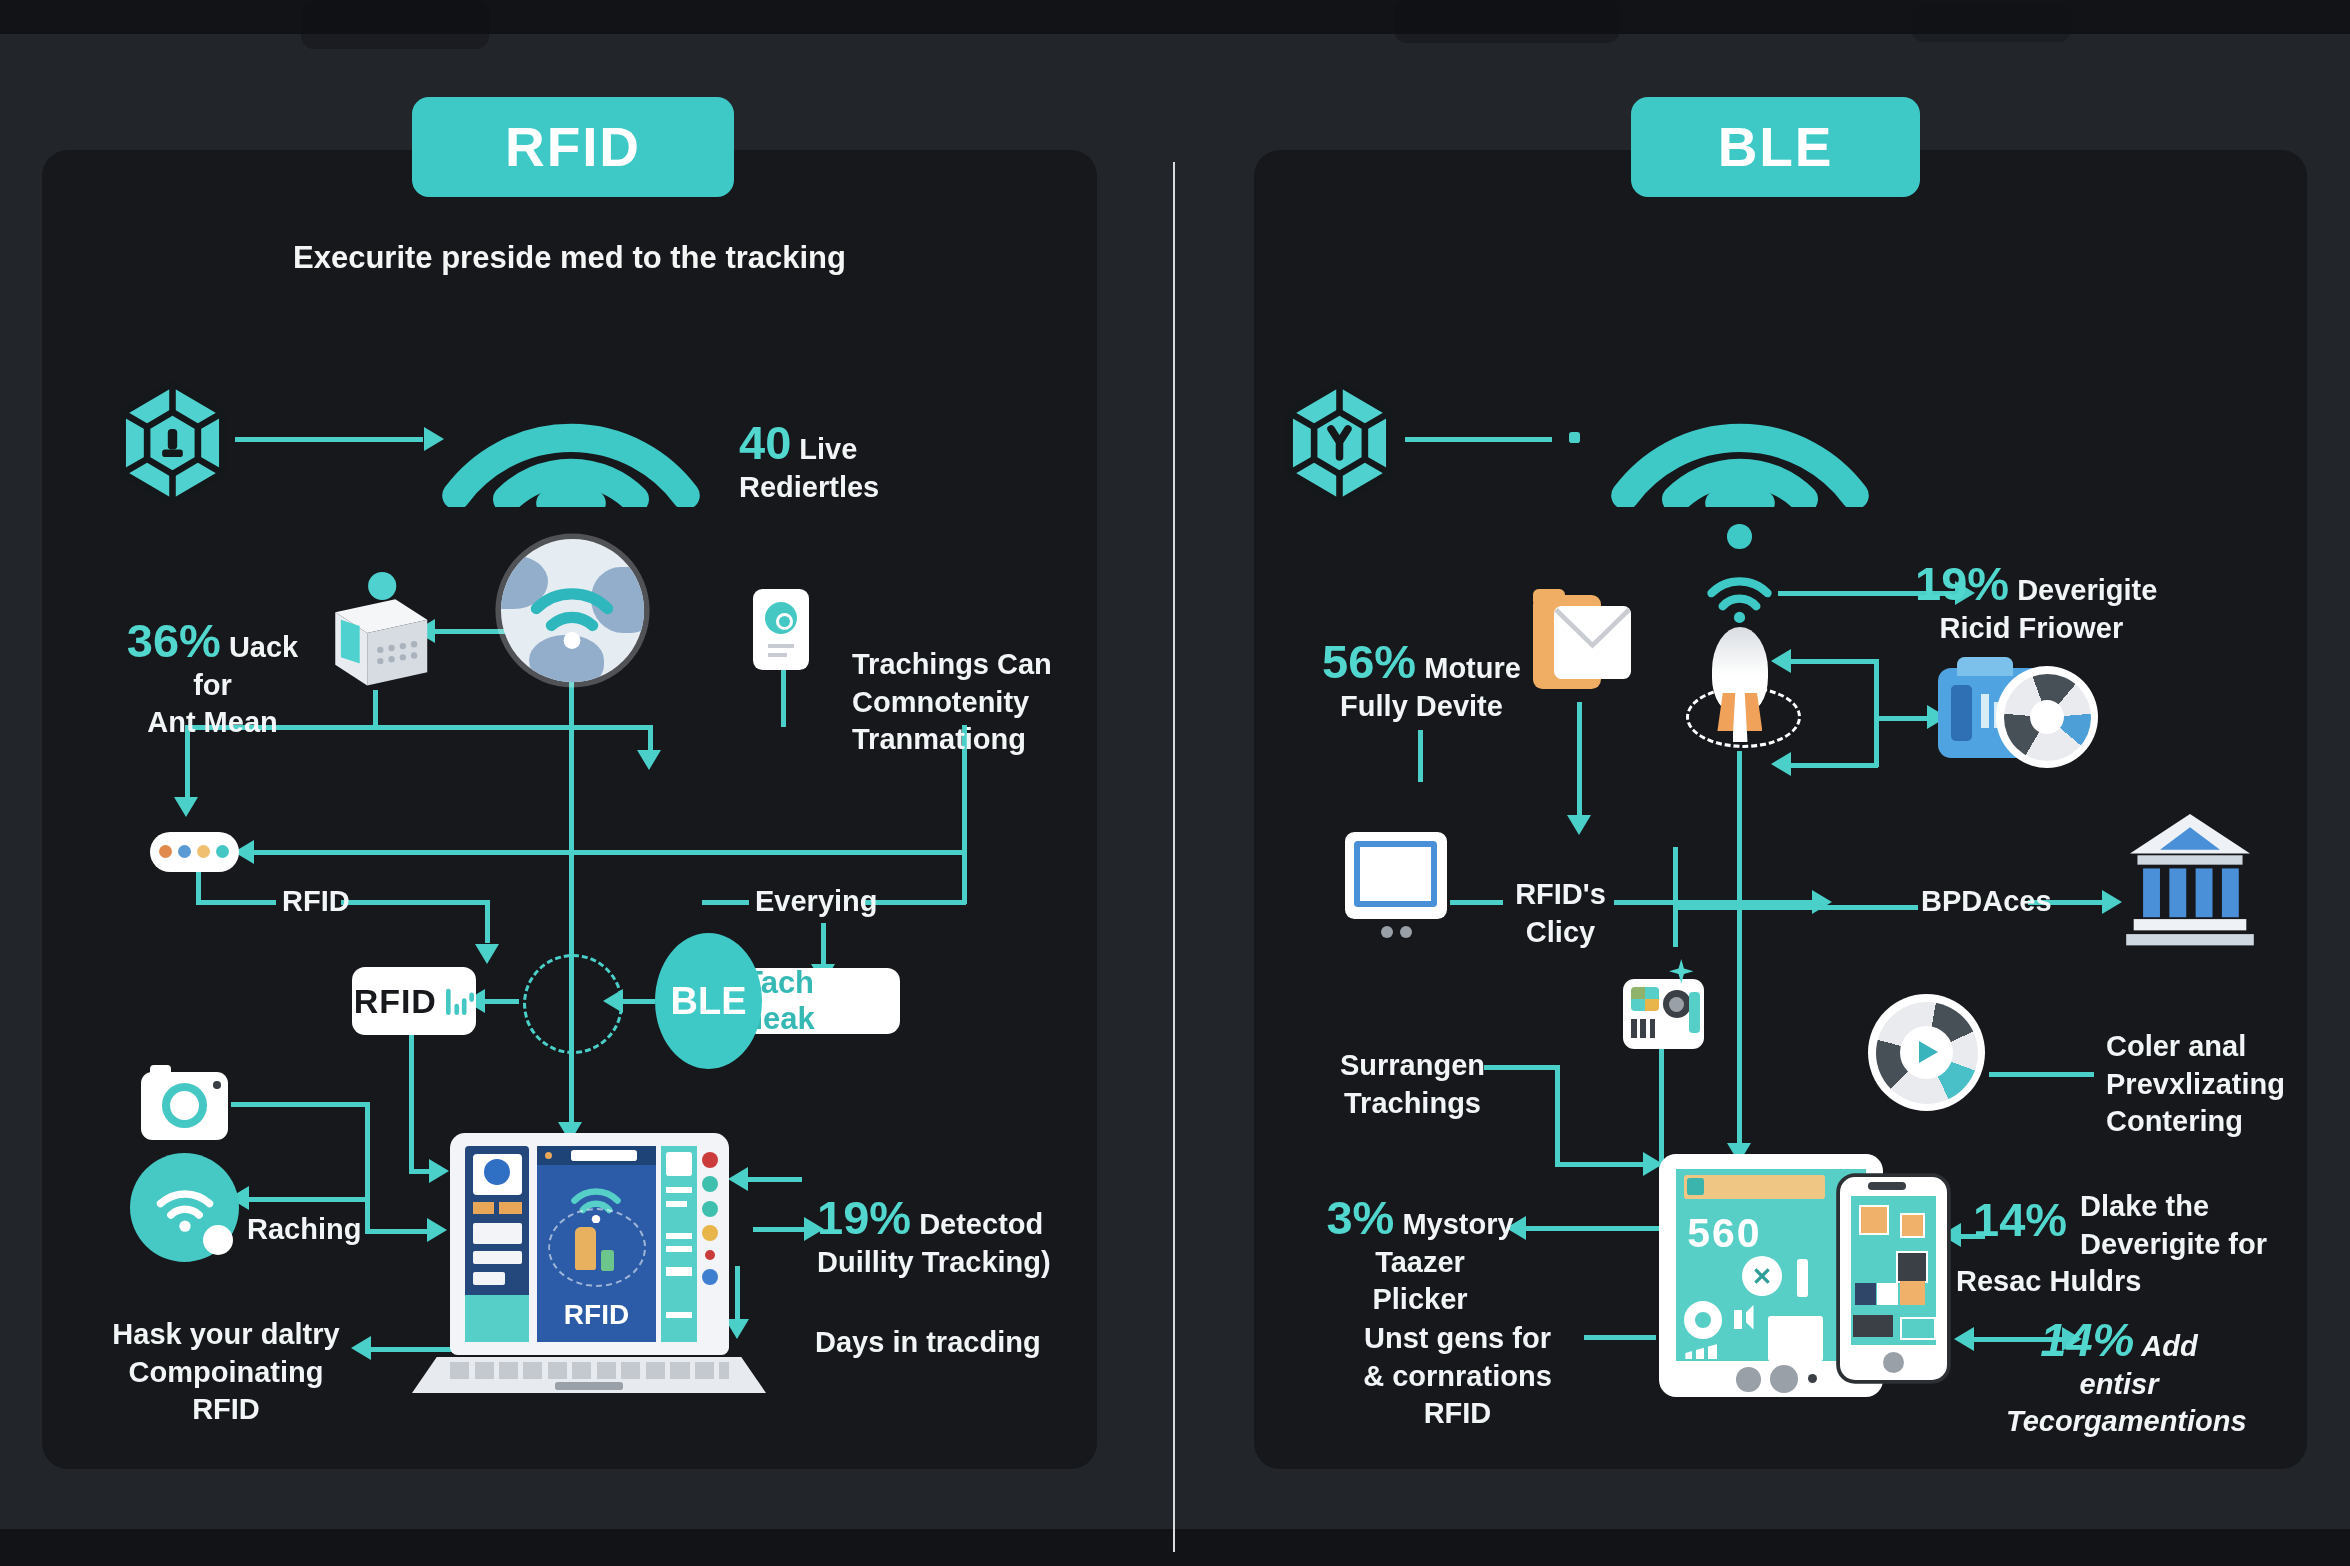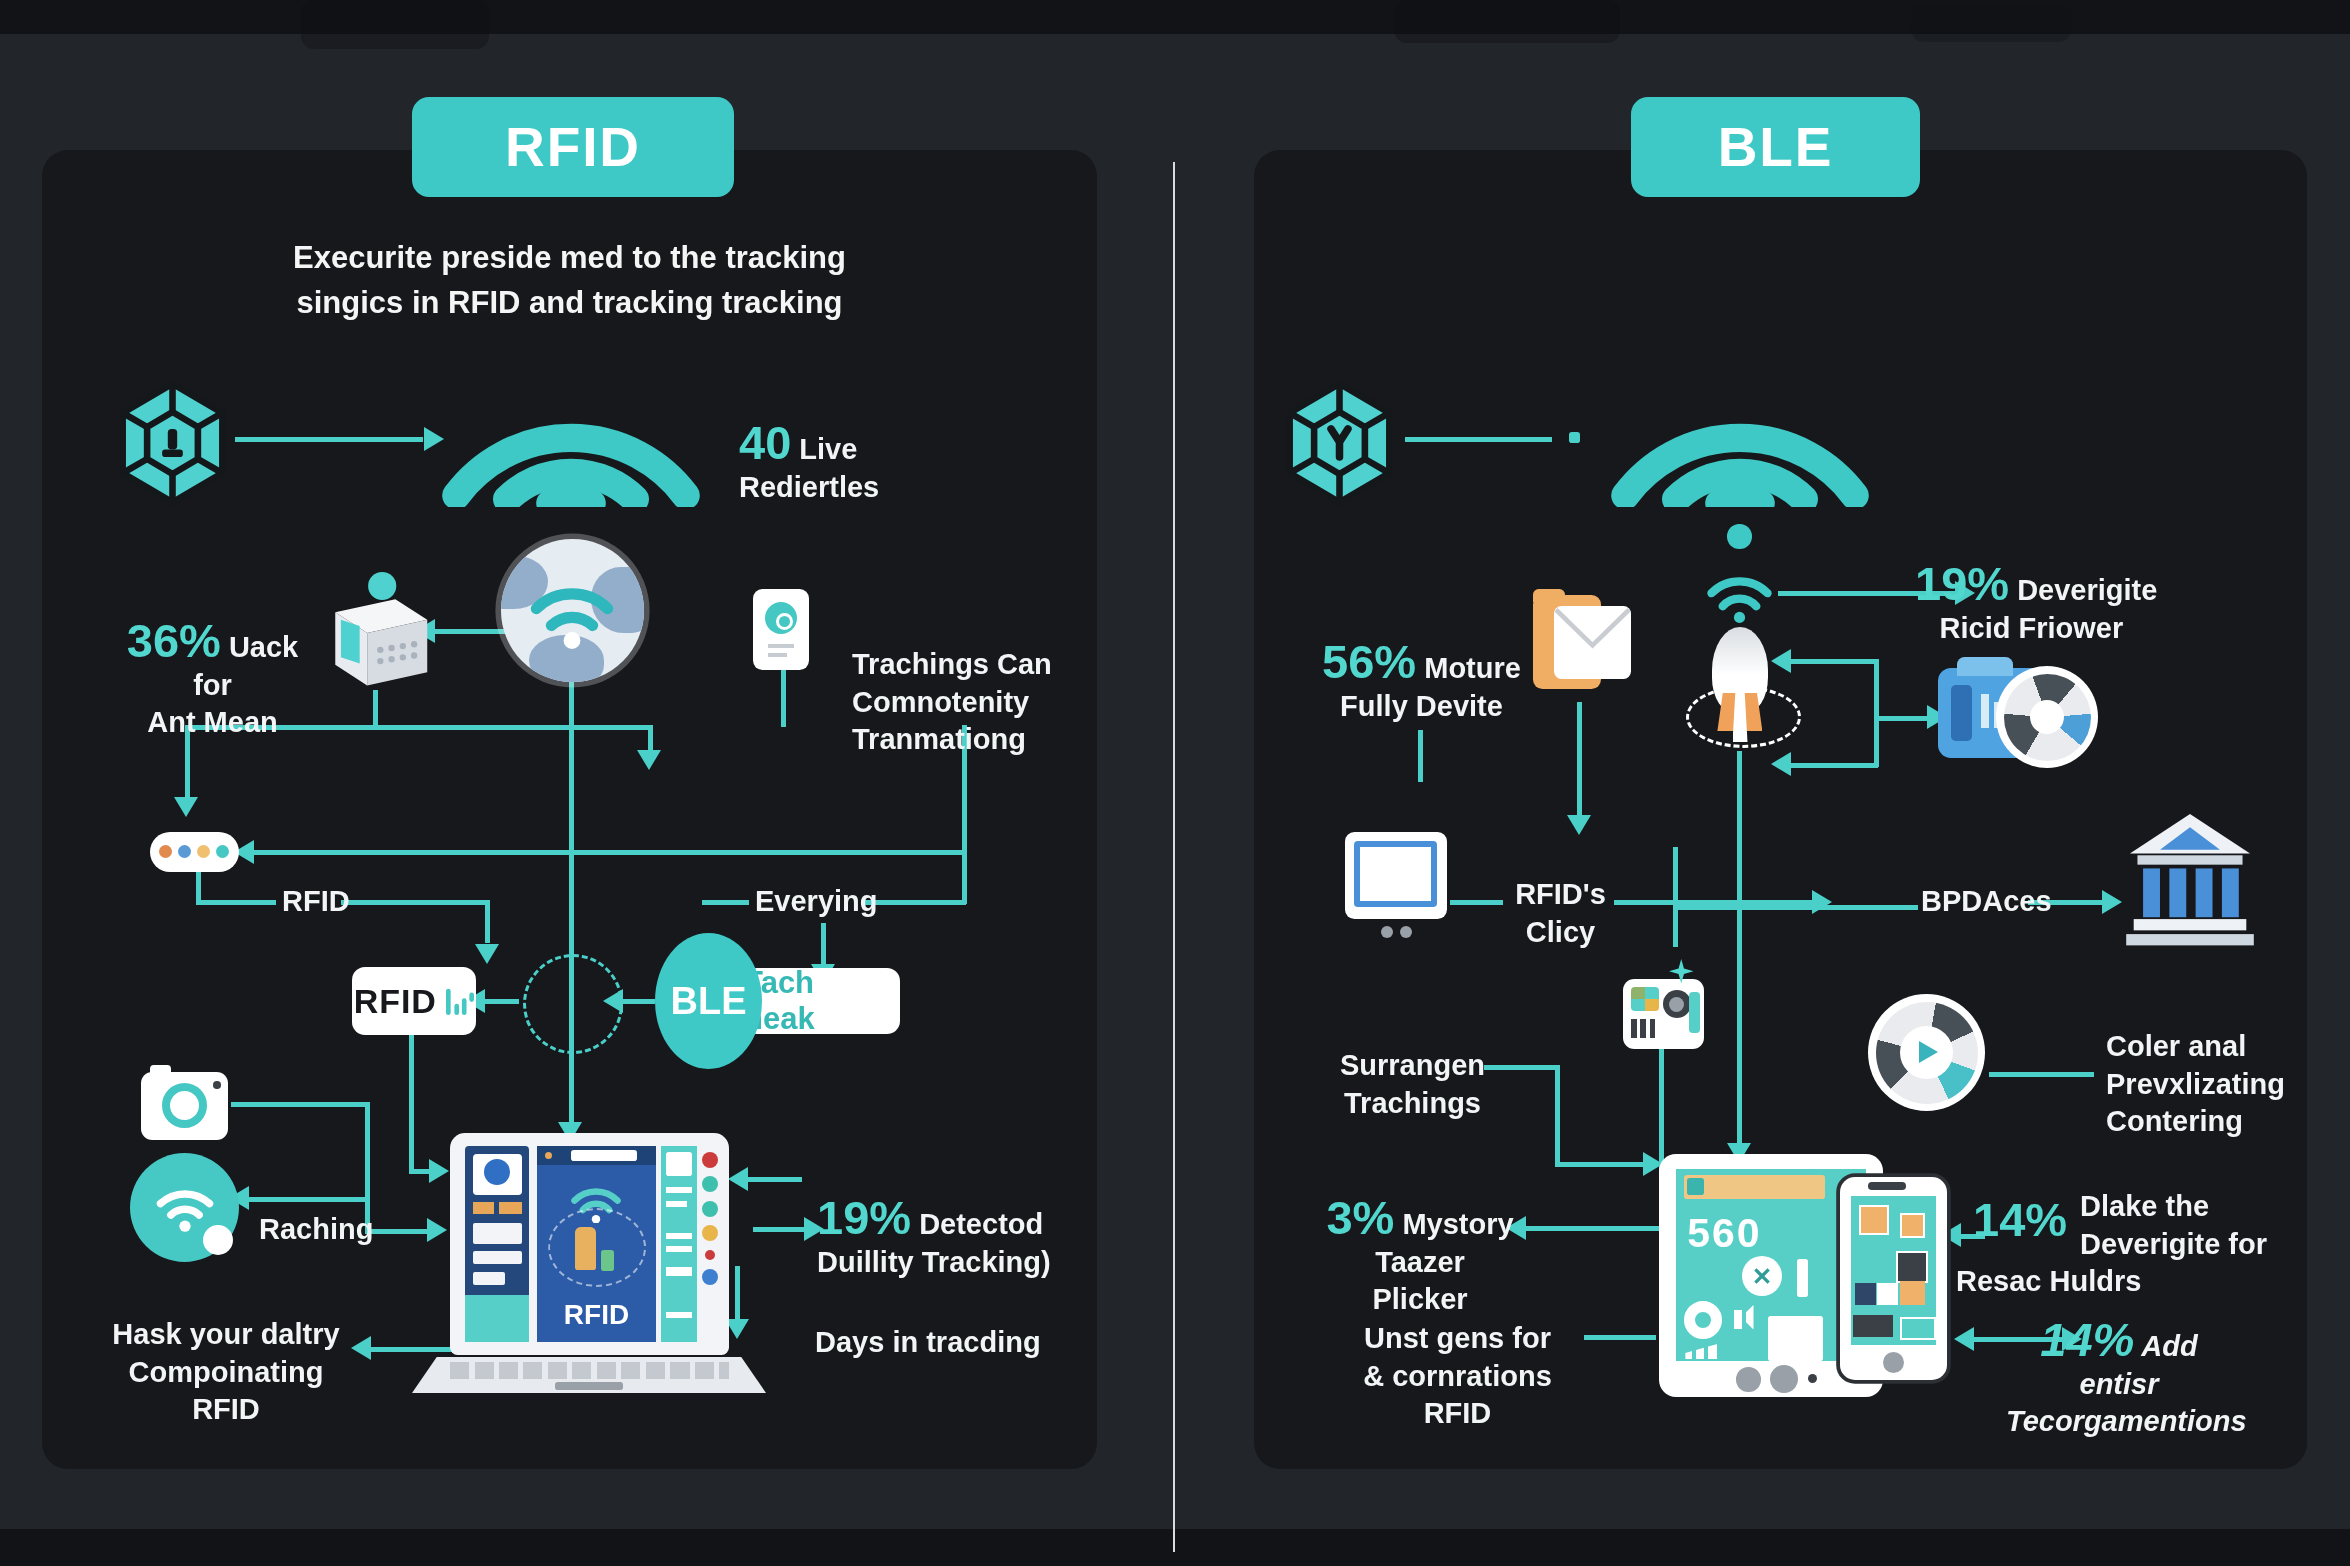--- a/index.html
+++ b/index.html
@@ -41,21 +41,20 @@
   <div class="strip" style="left:0;top:1529px;width:2350px;height:38px;opacity:.85;"></div>
 
   <div class="panel" style="left:42px;"></div>
   <div class="panel" style="left:1254px;width:1053px;"></div>
   <div class="divider"></div>
 
   <div class="badge" style="left:412px;width:322px;">RFID</div>
   <div class="badge" style="left:1631px;width:289px;">BLE</div>
   <div class="subtitle" style="left:146px;">
     <div>Execurite preside med to the tracking</div>
-    <div>singics in RFID and tracking tracking</div>
   </div>
 
   <div class="hline" style="left:235px;top:437px;width:188px;"></div>
   <div class="ah ah-r" style="left:424px;top:427px;"></div>
   <div class="hline" style="left:435px;top:629px;width:80px;"></div>
   <div class="ah ah-l" style="left:415px;top:619px;"></div>
   <div class="vline" style="left:373px;top:690px;height:38px;"></div>
   <div class="hline" style="left:185px;top:725px;width:467px;"></div>
   <div class="vline" style="left:185px;top:725px;height:72px;"></div>
   <div class="ah ah-d" style="left:174px;top:797px;"></div>
@@ -424,21 +423,21 @@
   <div class="t" style="left:282px;top:883px;">RFID</div>
   <div class="t" style="left:755px;top:883px;">Everying</div>
 
   <div class="t" style="left:817px;top:1194px;">
     <div><span class="val">19%</span>
       <span>Detectod</span></div>
     <div>Duillity Tracking)</div>
   </div>
 
   <div class="t" style="left:815px;top:1324px;">Days in tracding</div>
-  <div class="t" style="left:247px;top:1211px;margin-left:12px;">Raching</div>
+  <div class="t" style="left:247px;top:1211px;">Raching</div>
 
   <div class="t c" style="left:99px;top:1316px;width:254px;">
     <div>Hask your daltry</div>
     <div>Compoinating RFID</div>
   </div>
 
   <div class="t c" style="left:1318px;top:638px;width:207px;">
     <div><span class="val">56%</span>
       <span>Moture</span></div>
     <div>Fully Devite</div>

